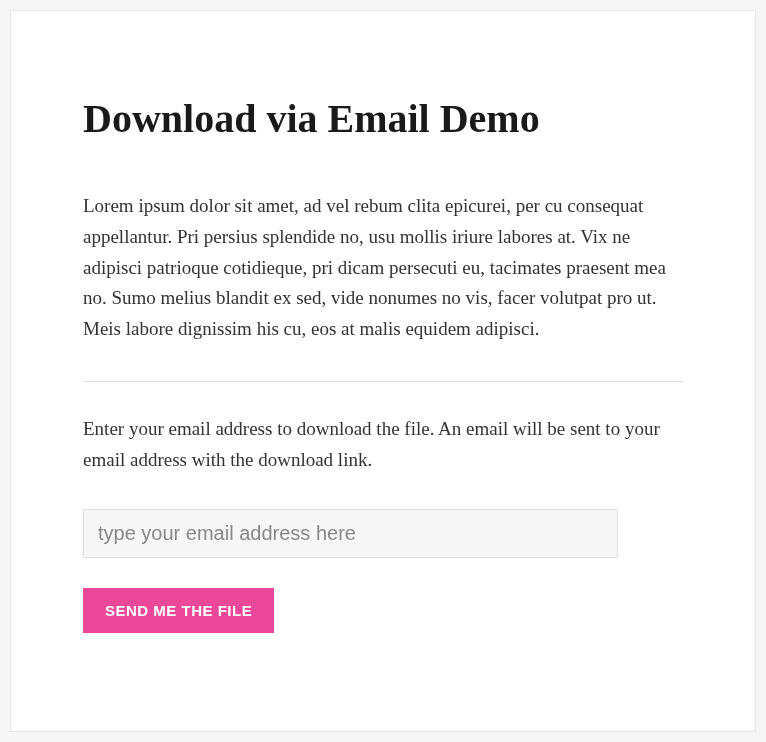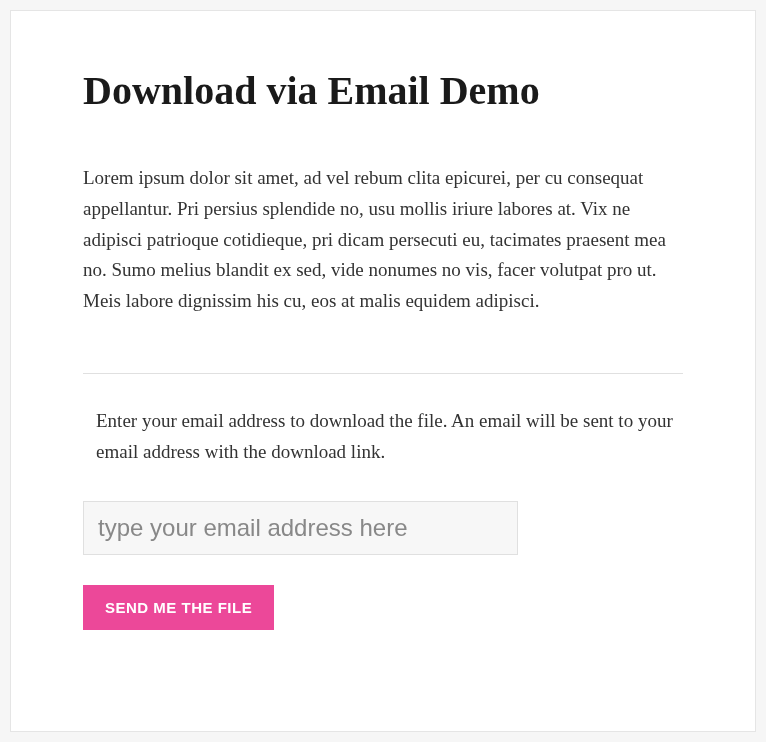--- a/index.html
+++ b/index.html
@@ -12,55 +12,54 @@
       background: #f6f6f6;
       width: 766px;
       height: 742px;
       padding: 10px;
     }
     .container {
       background: #ffffff;
       border: 1px solid #e5e5e5;
       width: 100%;
       height: 100%;
-      padding: 56px 72px;
+      padding: 84px 72px;
     }
     .page-title {
       font-family: Georgia, 'Times New Roman', serif;
       font-size: 40px;
       font-weight: 700;
       color: #1a1a1a;
       line-height: 1.2;
       margin-bottom: 48px;
     }
     .body-text {
       font-family: Georgia, 'Times New Roman', serif;
       font-size: 19px;
       color: #333333;
       line-height: 1.62;
-      margin-bottom: 56px;
+      margin-bottom: 36px;
     }
     .divider {
       border: none;
       border-top: 1px solid #e0e0e0;
       margin-bottom: 32px;
     }
     .instruction-text {
       font-family: Georgia, 'Times New Roman', serif;
       font-size: 19px;
       color: #333333;
       line-height: 1.62;
       margin-bottom: 34px;
-      margin-left: 13px;
     }
     .email-input {
-      width: 435px;
+      width: 535px;
       padding: 12px 14px;
       font-family: Arial, Helvetica, sans-serif;
-      font-size: 24px;
+      font-size: 20px;
       color: #333;
       background: #f7f7f7;
       border: 1px solid #e0e0e0;
       outline: none;
       margin-bottom: 30px;
       display: block;
     }
     .email-input::placeholder {
       color: #888888;
       font-family: Arial, Helvetica, sans-serif;

